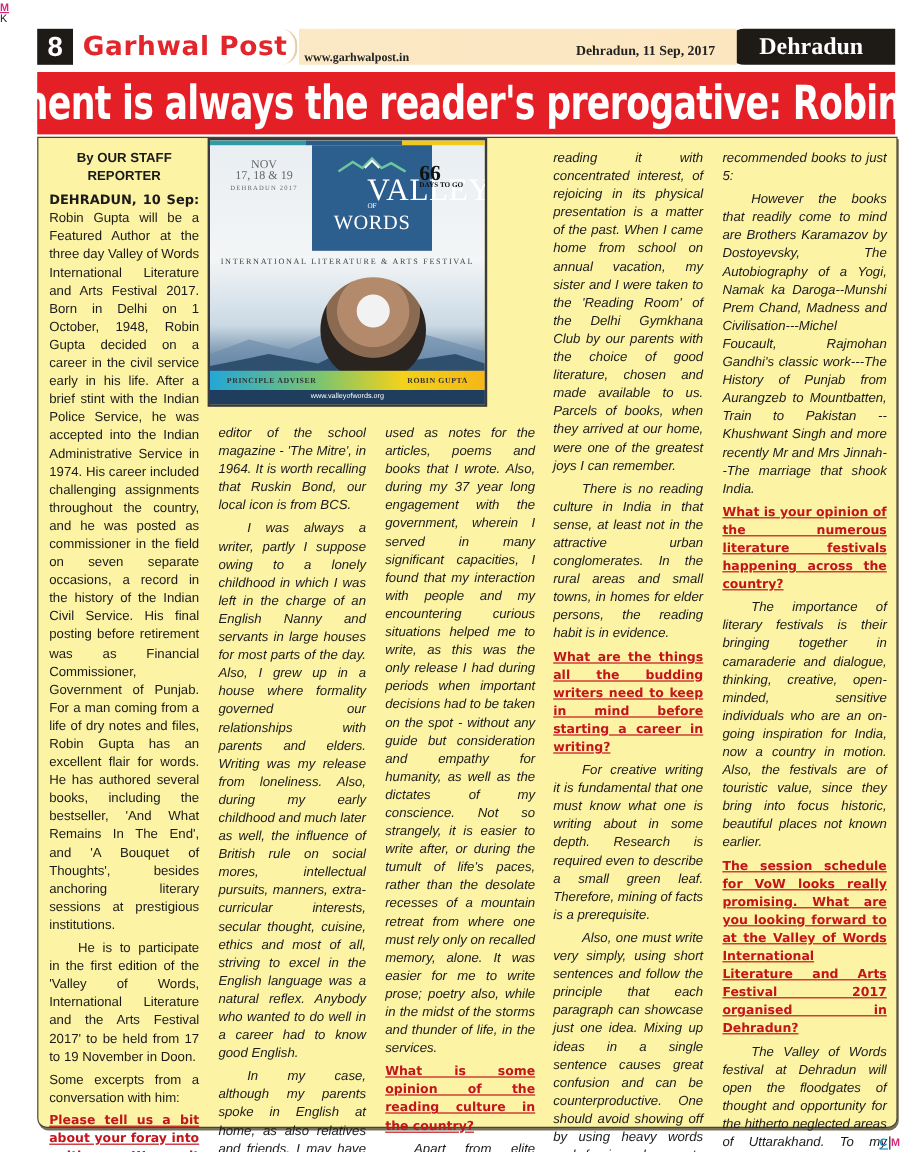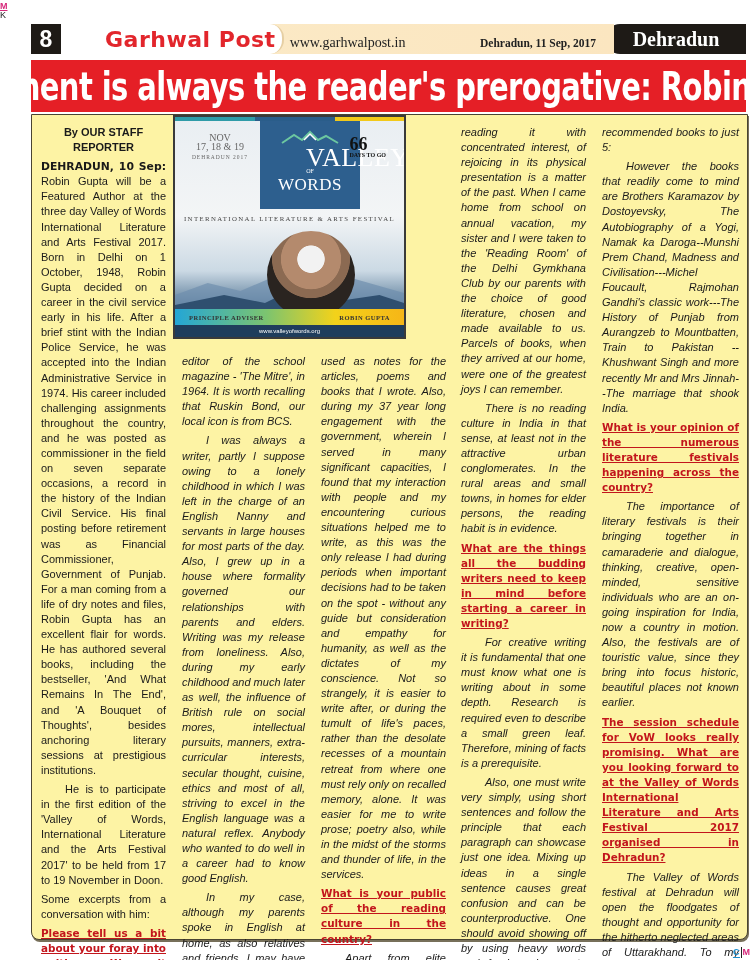--- a/index.html
+++ b/index.html
@@ -10,23 +10,23 @@
   .corner-mark { position: absolute; left: 0; top: 2px; font-size: 9px; line-height: 9px; font-weight: bold; }
   .corner-mark .m { color: #d6287a; text-decoration: underline; }
   .corner-mark .k { color: #222; font-weight: normal; }
   .crop-mark { position: absolute; right: 4px; bottom: 2px; font-size: 9px; font-weight: bold; display: flex; gap: 1px; }
   .crop-mark .c { color: #1a8fd0; border-bottom: 1px solid #1a8fd0; }
   .crop-mark .mm { color: #d6287a; border-left: 1px solid #222; padding-left: 1px; }
 
   
   .masthead { position: absolute; left: 31px; top: 24px; width: 715px; height: 30px; display: flex; align-items: stretch; }
   .page-num { width: 30px; background: #1e1a16; color: #fff; font-weight: bold; font-size: 23px; text-align: center; line-height: 30px; }
-  .paper-band { flex: 1; background: linear-gradient(to right, #fff 0%, #fff 34%, #fbe9c5 34%, #fbe6c0 100%); position: relative; display: flex; align-items: center; padding-left: 36px; }
+  .paper-band { flex: 1; background: linear-gradient(to right, #fff 0%, #fff 34%, #fbe9c5 34%, #fbe6c0 100%); position: relative; display: flex; align-items: flex-end; }
   .paper-name { font-family: "DejaVu Sans", sans-serif; font-weight: bold; color: #e2262c; font-size: 22px; letter-spacing: 0.5px; padding-left: 8px; padding-right: 6px; height: 100%; display:flex; align-items:center; background:#fff; border-radius: 0 14px 14px 0; border-right: 2px solid #e6cfa3; }
-  .paper-url { font-family: "Liberation Serif", serif; font-weight: normal; font-size: 14px; color: #222; margin-left: 6px; margin-top: 8px; }
+  .paper-url { font-family: "Liberation Serif", serif; font-weight: bold; font-size: 10px; color: #222; margin-left: 6px; margin-top: 8px; }
   .paper-date { position: absolute; right: 18px; bottom: 5px; font-family: "Liberation Serif", serif; font-weight: bold; font-size: 11.5px; color: #222; }
   .city-tab { width: 140px; background: #1e1a16; color: #fff; font-family: "Liberation Serif", serif; font-weight: bold; font-size: 20px; display: flex; align-items: center; justify-content: center; border-radius: 14px 0 0 14px; margin-left: -8px; }
 
   
   .headline { position: absolute; left: 31px; top: 60px; width: 715px; height: 52px; background: #e51f26; color: #fff; display: flex; align-items: center; justify-content: center; }
   .headline h1 { font-family: "DejaVu Sans", sans-serif; font-weight: bold; font-size: 29px; letter-spacing: -0.6px; transform: scaleY(1.35); white-space: nowrap; }
 
   
   .article { position: absolute; left: 31px; top: 114px; width: 717px; height: 826px; background: #fdf3a4; border: 1px solid #4a4432; border-radius: 0 0 8px 8px; box-shadow: 1px 2px 0 #77705a; }
   .col { position: absolute; top: 6px; font-size: 11px; line-height: 15.1px; text-align: justify; }
@@ -131,21 +131,21 @@
 
   <div class="col c2 col-below">
     <p>editor of the school magazine - 'The Mitre', in 1964. It is worth recalling that Ruskin Bond, our local icon is from BCS.</p>
     <p class="indent">I was always a writer, partly I suppose owing to a lonely childhood in which I was left in the charge of an English Nanny and servants in large houses for most parts of the day. Also, I grew up in a house where formality governed our relationships with parents and elders. Writing was my release from loneliness. Also, during my early childhood and much later as well, the influence of British rule on social mores, intellectual pursuits, manners, extra-curricular interests, secular thought, cuisine, ethics and most of all, striving to excel in the English language was a natural reflex. Anybody who wanted to do well in a career had to know good English.</p>
     <p class="indent">In my case, although my parents spoke in English at home, as also relatives and friends, I may have been gifted with a special relationship with the Muse, owing to the unique and sad circumstances of my loneliness.</p>
 
   </div>
 
   <div class="col c3 col-below">
     <p>used as notes for the articles, poems and books that I wrote. Also, during my 37 year long engagement with the government, wherein I served in many significant capacities, I found that my interaction with people and my encountering curious situations helped me to write, as this was the only release I had during periods when important decisions had to be taken on the spot - without any guide but consideration and empathy for humanity, as well as the dictates of my conscience. Not so strangely, it is easier to write after, or during the tumult of life's paces, rather than the desolate recesses of a mountain retreat from where one must rely only on recalled memory, alone. It was easier for me to write prose; poetry also, while in the midst of the storms and thunder of life, in the services.</p>
-    <p class="q">What is your public of the reading culture in the country?</p>
+    <p class="q">What is some opinion of the reading culture in the country?</p>
     <p class="indent">Apart from elite circles, where books written by known authors or books that have done well in terms of sales and reviews (manipulation of which is in itself a fine art aided by social media and internet), are read, generally speaking, the reading habit today has considerably shrunk. In today's pace of life, reading books sounds extremely boring, since one can 'access' information within seconds and move on to a discotheque for a long unwinding session of song and dance. The joy of treasuring a book and</p>
   </div>
 
   <div class="col c4">
     <p>reading it with concentrated interest, of rejoicing in its physical presentation is a matter of the past. When I came home from school on annual vacation, my sister and I were taken to the 'Reading Room' of the Delhi Gymkhana Club by our parents with the choice of good literature, chosen and made available to us. Parcels of books, when they arrived at our home, were one of the greatest joys I can remember.</p>
     <p class="indent">There is no reading culture in India in that sense, at least not in the attractive urban conglomerates. In the rural areas and small towns, in homes for elder persons, the reading habit is in evidence.</p>
     <p class="q">What are the things all the budding writers need to keep in mind before starting a career in writing?</p>
     <p class="indent">For creative writing it is fundamental that one must know what one is writing about in some depth. Research is required even to describe a small green leaf. Therefore, mining of facts is a prerequisite.</p>
     <p class="indent">Also, one must write very simply, using short sentences and follow the principle that each paragraph can showcase just one idea. Mixing up ideas in a single sentence causes great confusion and can be counterproductive. One should avoid showing off by using heavy words and foreign phrases to make an impression. And one should never resort to self-praise at any cost on the simple maxim that a braggart pleases none but himself. Further, one must always write with honesty on the maxim that truth and truth alone has a volcanic momentum. For creative writing, however rich may be the young writer's imagination, s/he must read vastly and wisely without which the creative impulse to write will stand alone in an arid desert where the trees refuse to bear fruit, flower, or leafy foliage. Also, the writer must not be judgemental at any cost. The facts must be beautifully clothed or clothed in gristle and mire, as they are, and not as what they should be. The judgement is always the prerogative of the reader.</p>
 

